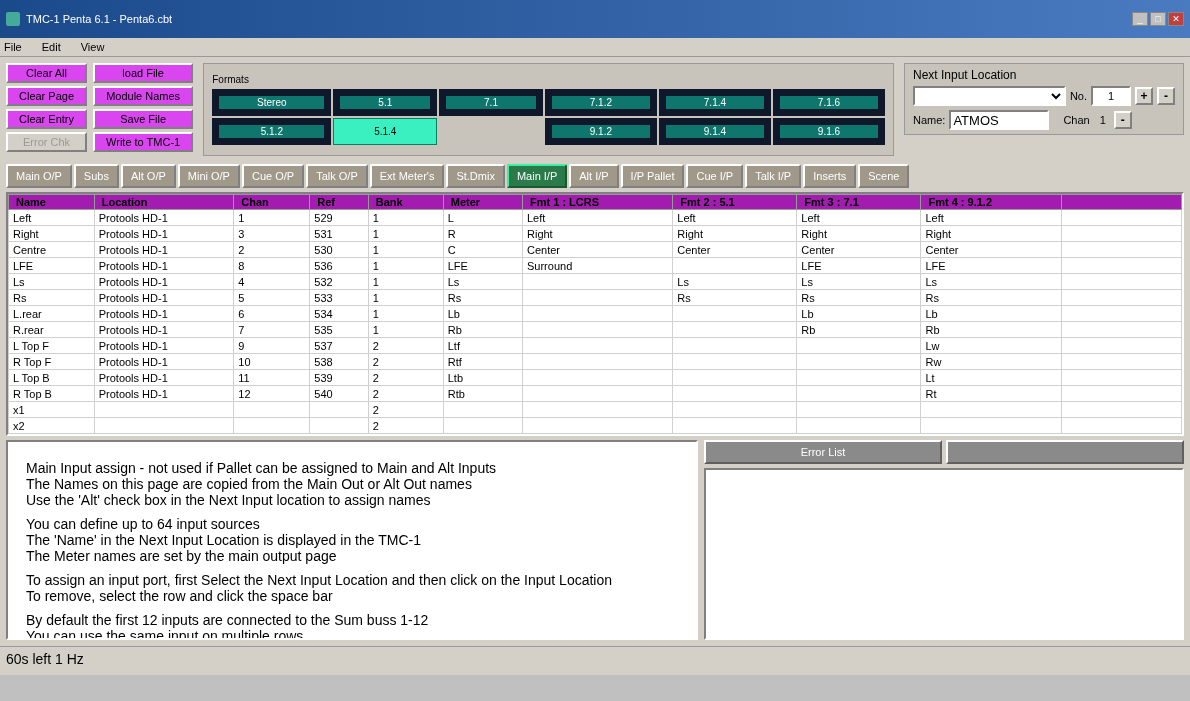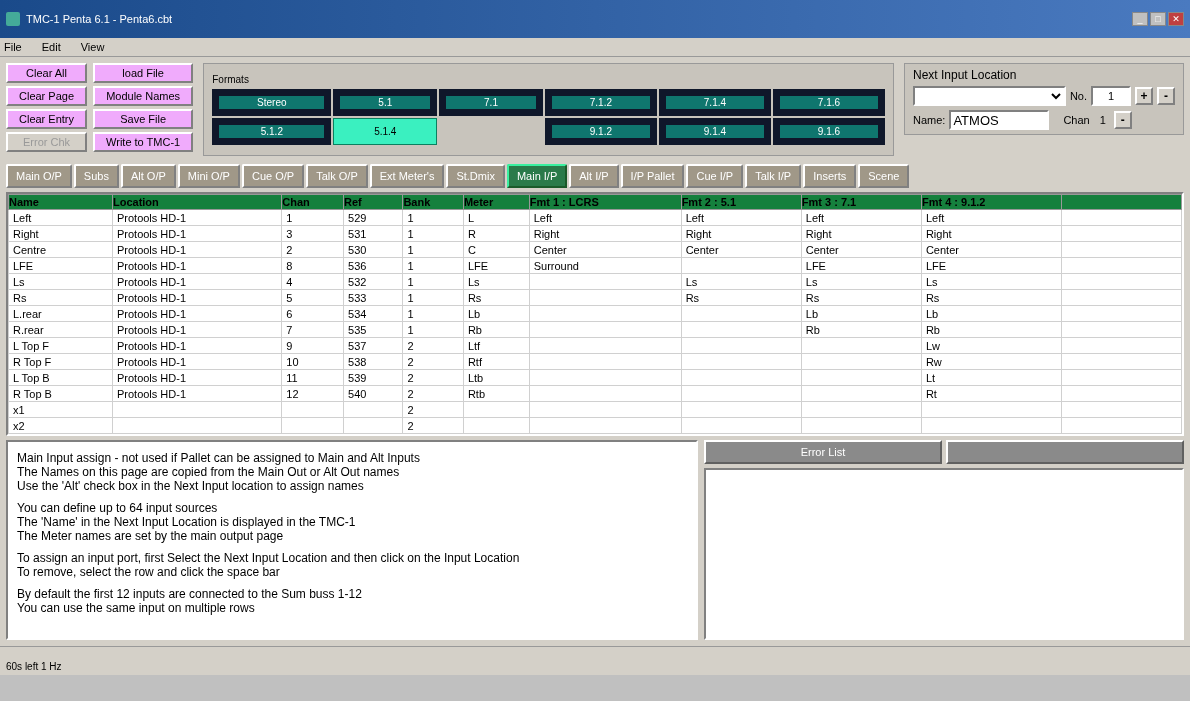--- a/index.html
+++ b/index.html
@@ -54,21 +54,21 @@
       display: flex;
       gap: 10px;
       align-items: flex-start;
     }
     .button-group {
       display: flex;
       flex-direction: column;
       gap: 3px;
     }
     .btn {
-      background: #f0abfc;
+      background: #d946ef;
       border: 2px solid;
       border-color: #ffffff #808080 #808080 #ffffff;
       padding: 2px 11px;
       font-size: 11px;
       cursor: pointer;
       min-width: 80px;
       text-align: center;
     }
     .btn-disabled {
       color: #999;
@@ -195,23 +195,23 @@
       overflow: hidden;
       flex: 1;
       position: relative;
     }
     table {
       width: 100%;
       border-collapse: collapse;
       font-size: 11px;
     }
     thead th {
-      background: #15803d;
+      background: #a21caf;
       border: 1px solid #999;
-      padding: 1px 0;
+      padding: 1px 7px;
       text-align: left;
       font-weight: bold;
       position: sticky;
       top: 0;
     }
     tbody tr {
       background: white;
     }
     tbody td {
       border: 1px solid #d0d0d0;
@@ -222,22 +222,22 @@
     .bottom-section {
       display: flex;
       gap: 6px;
       height: 200px;
     }
     .info-panel {
       flex: 1;
       background: white;
       border: 2px solid;
       border-color: #808080 #ffffff #ffffff #808080;
-      padding: 9px;
-      font-size: 12px;
+      padding: 18px;
+      font-size: 14px;
       overflow-y: auto;
     }
     .error-panel {
       width: 480px;
       display: flex;
       flex-direction: column;
       gap: 4px;
     }
     .error-list-btn {
       background: #8a8a8a;
@@ -255,23 +255,23 @@
     }
     .error-content {
       flex: 1;
       background: white;
       border: 2px solid;
       border-color: #808080 #ffffff #ffffff #808080;
     }
     .status-bar {
       background: #d4d0c8;
       border-top: 1px solid #999;
-      padding: 14px 6px;
-      font-size: 10px;
-      height: 18px;
+      padding: 4px 6px;
+      font-size: 14px;
+      height: 29px;
     }
     .table-scroll-wrap {
       height: 240px;
       overflow-y: auto;
       overflow-x: hidden;
       position: relative;
     }
   </style>
 </head>
 <body>

